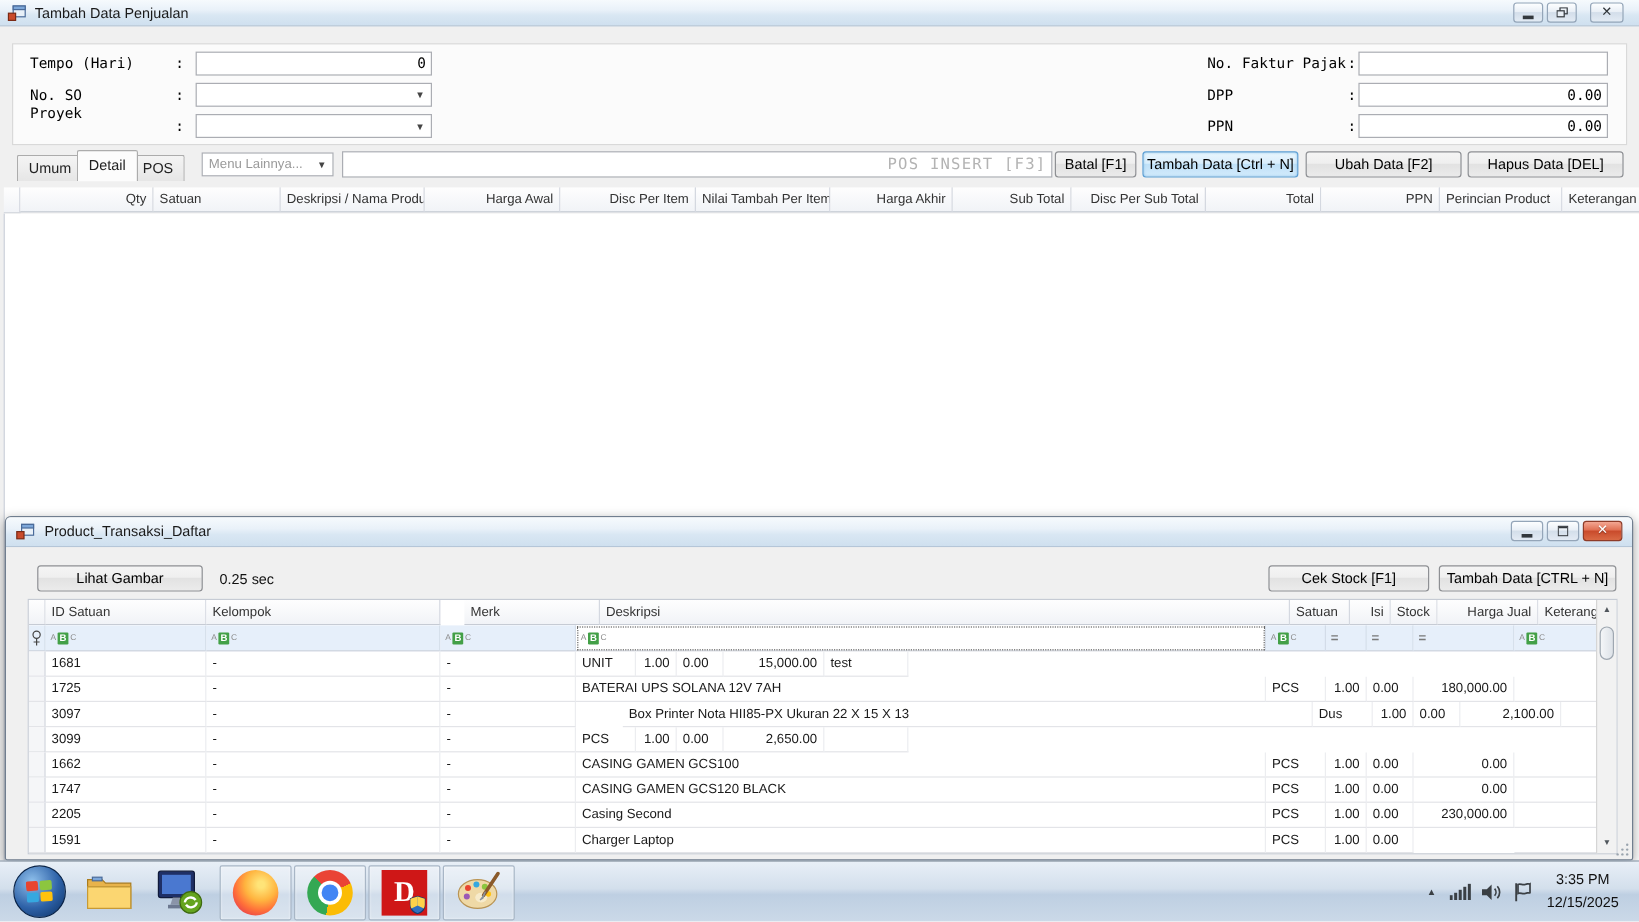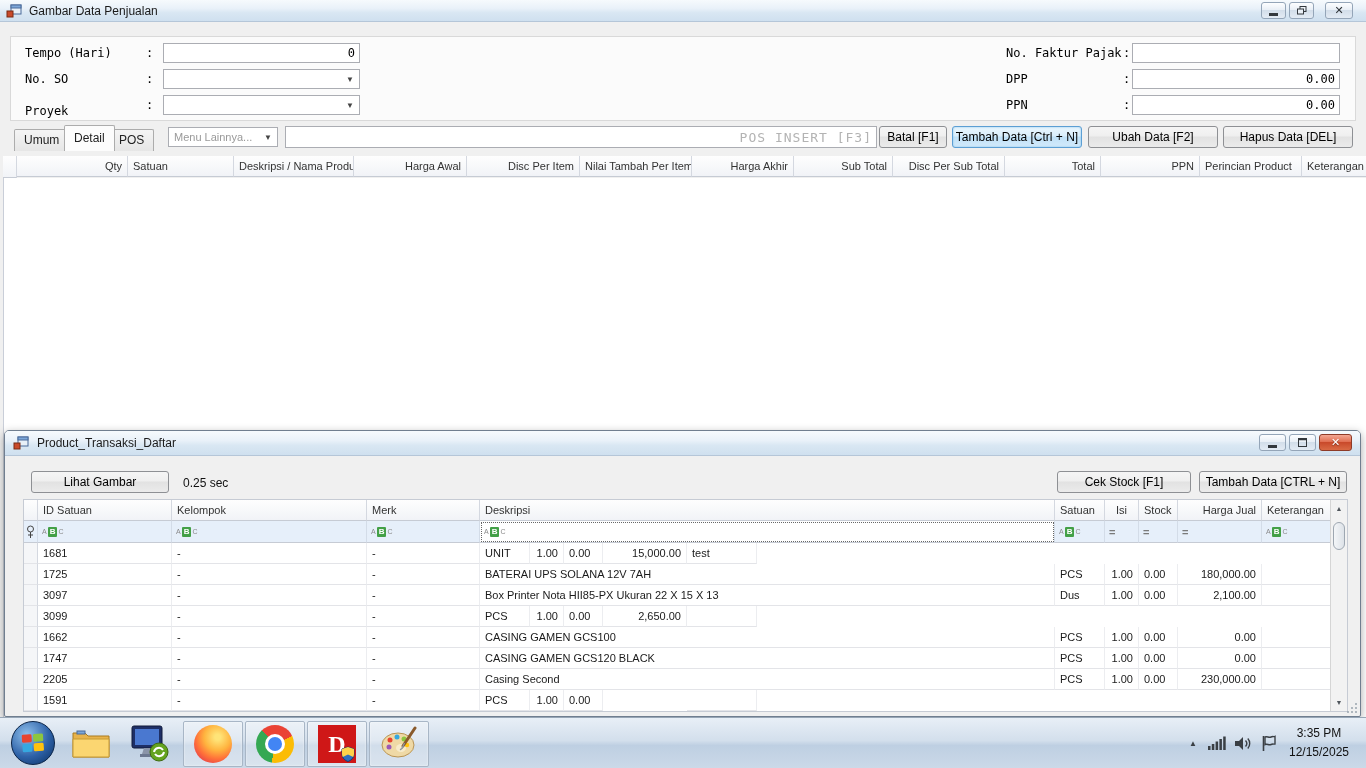--- a/index.html
+++ b/index.html
@@ -84,21 +84,21 @@
 <body>
 
 <div class="abs" id="main-window" style="left:0;top:0;width:1366px;height:717px;background:#F0F0F0;">
 
   <div class="abs titlebar" style="left:0;top:0;width:1366px;height:22px;">
     <svg class="abs" style="left:6px;top:3px;" width="16" height="16" viewBox="0 0 16 16">
       <rect x="5" y="2" width="10" height="9" fill="#E8F0F8" stroke="#4A6B9A"></rect>
       <rect x="5" y="2" width="10" height="3" fill="#7DA7D9" stroke="#4A6B9A"></rect>
       <rect x="1" y="8" width="6" height="6" fill="#C94A2B" stroke="#7A2A15"></rect>
     </svg>
-    <span class="win-title abs" style="left:24px;top:4px;">Gambar Data Penjualan</span>
+    <span class="win-title abs" style="left:24px;top:4px;">Tambah Data Penjualan</span>
     <div class="winbtn abs" style="left:1261px;top:2px;width:25px;">
         <div class="glyph-min"></div>
       </div>
     <div class="winbtn abs" style="left:1289px;top:2px;width:25px;">
       <svg width="10" height="9">
           <rect x="3" y="0.5" width="6" height="5" fill="none" stroke="#33383D"></rect>
           <rect x="0.5" y="3" width="6" height="5" fill="#E9EFF6" stroke="#33383D"></rect>
         </svg>
     </div>
     <div class="winbtn abs" style="left:1325px;top:2px;width:28px;">
@@ -111,21 +111,21 @@
     <span class="abs f-label" style="left:14px;top:9px;">Tempo (Hari)</span>
     <span class="abs f-label" style="left:135px;top:9px;">:</span>
     <input class="abs f-input t-right" style="left: 152px; top: 6px; width: 197px;" value="0">
 
     <span class="abs f-label" style="left:14px;top:35px;">No. SO</span>
     <span class="abs f-label" style="left:135px;top:35px;">:</span>
     <div class="abs combo" style="left:152px;top:32px;width:197px;">
         <span class="arrow">▼</span>
       </div>
 
-    <span class="abs f-label" style="left:14px;top:67px;">Proyek</span>
+    <span class="abs f-label" style="left:14px;top:50px;">Proyek</span>
     <span class="abs f-label" style="left:135px;top:61px;">:</span>
     <div class="abs combo" style="left:152px;top:58px;width:197px;">
         <span class="arrow">▼</span>
       </div>
 
     <span class="abs f-label" style="left:995px;top:9px;">No. Faktur Pajak</span>
     <span class="abs f-label" style="left:1112px;top:9px;">:</span>
     <input class="abs f-input" style="left: 1121px; top: 6px; width: 208px;" value="">
 
     <span class="abs f-label" style="left:995px;top:35px;">DPP</span>
@@ -214,24 +214,24 @@
     </div>
   <div class="abs btn" style="left:1194px;top:40px;width:148px;height:22px;">
       <span>Tambah Data [CTRL + N]</span>
     </div>
 
   <div class="abs" style="left:18px;top:68px;width:1325px;height:213px;border:1px solid #C6CBD4;background:#FFF;overflow:hidden;">
     <div class="ghead" id="popup-grid-header" style="width:1308px;height:21px;">
       <div class="icell"></div>
     <div class="hcell a-l" style="width: 134px;">ID Satuan</div>
         <div class="hcell a-l" style="width: 195px;">Kelompok</div>
-        <div class="hcell a-l" style="width: 113px;">Merk</div>
+        <div class="hcell a-l" style="width: 113px; margin-left: 20px;">Merk</div>
         <div class="hcell a-l" style="width: 575px;">Deskripsi</div>
         <div class="hcell a-l" style="width: 50px;">Satuan</div>
-        <div class="hcell a-r" style="width: 34px; text-align: center;">Isi</div>
+        <div class="hcell a-r" style="width: 34px;">Isi</div>
         <div class="hcell a-l" style="width: 39px;">Stock</div>
         <div class="hcell a-r" style="width: 84px;">Harga Jual</div>
         <div class="hcell a-l" style="width: 70px;">Keterangan</div>
       </div>
     <div class="ghead" id="popup-filter-row" style="width:1308px;height:22px;">
       <div class="find">
         <svg width="9" height="14" viewBox="0 0 9 14">
             <circle cx="4.5" cy="4" r="3" fill="none" stroke="#444"></circle>
             <line x1="4.5" y1="7" x2="4.5" y2="13" stroke="#444"></line>
             <line x1="2" y1="10" x2="7" y2="10" stroke="#444"></line>
@@ -311,21 +311,21 @@
           <div class="gcell a-r" style="width: 34px;">1.00</div>
           <div class="gcell a-l" style="width: 39px;">0.00</div>
           <div class="gcell a-r" style="width: 84px;">180,000.00</div>
           <div class="gcell a-l" style="width: 70px;"></div>
         </div>
         <div class="grow">
           <div class="rind"></div>
           <div class="gcell a-l" style="width: 134px;">3097</div>
           <div class="gcell a-l" style="width: 195px;">-</div>
           <div class="gcell a-l" style="width: 113px;">-</div>
-          <div class="gcell a-l" style="width: 575px;">Box Printer Nota HII85-PX Ukuran 22 X 15 X 13</div>
+          <div class="gcell a-l" style="width: 575px; margin-left: 39px;">Box Printer Nota HII85-PX Ukuran 22 X 15 X 13</div>
           <div class="gcell a-l" style="width: 50px;">Dus</div>
           <div class="gcell a-r" style="width: 34px;">1.00</div>
           <div class="gcell a-l" style="width: 39px;">0.00</div>
           <div class="gcell a-r" style="width: 84px;">2,100.00</div>
           <div class="gcell a-l" style="width: 70px;"></div>
         </div>
         <div class="grow">
           <div class="rind"></div>
           <div class="gcell a-l" style="width: 134px;">3099</div>
           <div class="gcell a-l" style="width: 195px;">-</div>
@@ -370,20 +370,21 @@
           <div class="gcell a-r" style="width: 34px;">1.00</div>
           <div class="gcell a-l" style="width: 39px;">0.00</div>
           <div class="gcell a-r" style="width: 84px;">230,000.00</div>
           <div class="gcell a-l" style="width: 70px;"></div>
         </div>
         <div class="grow">
           <div class="rind"></div>
           <div class="gcell a-l" style="width: 134px;">1591</div>
           <div class="gcell a-l" style="width: 195px;">-</div>
           <div class="gcell a-l" style="width: 113px;">-</div>
+          <div class="gcell a-l" style="width: 575px;">Charger Laptop</div>
           <div class="gcell a-l" style="width: 50px;">PCS</div>
           <div class="gcell a-r" style="width: 34px;">1.00</div>
           <div class="gcell a-l" style="width: 39px;">0.00</div>
           <div class="gcell a-r" style="width: 84px; margin-top: 28px;">185,000.00</div>
           <div class="gcell a-l" style="width: 70px;"></div>
         </div>
       </div>
 
     <div class="abs sb" style="right:0;top:0;width:17px;height:211px;">
       <div class="sb-btn">▲</div>

